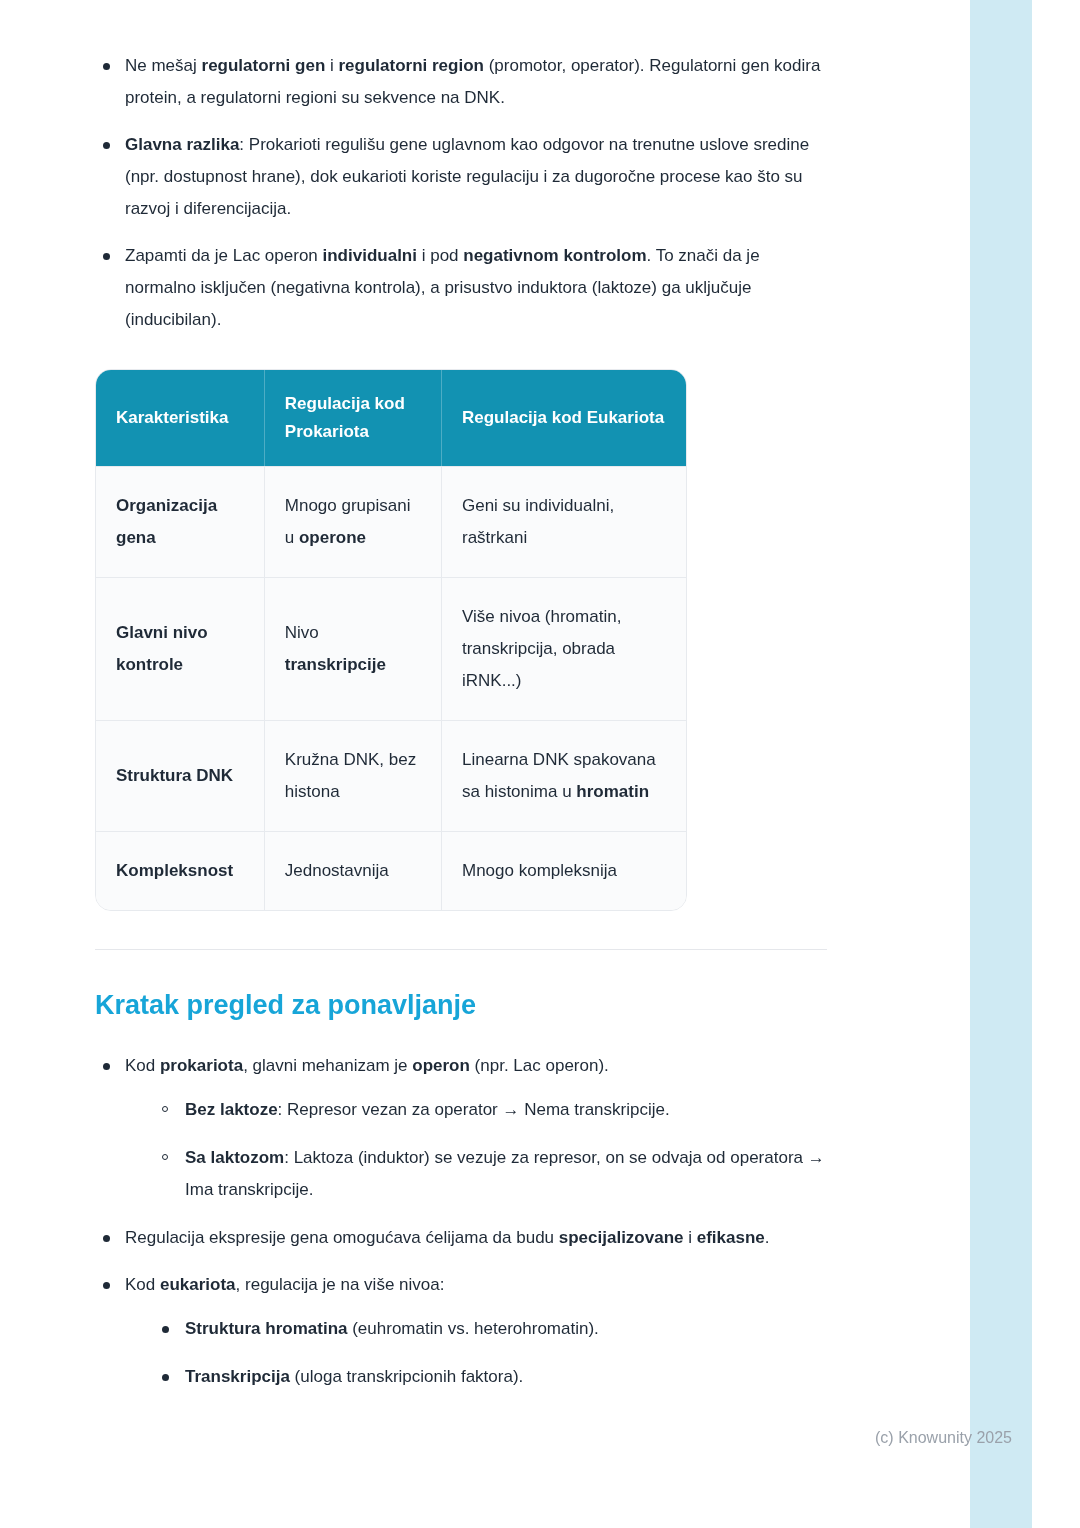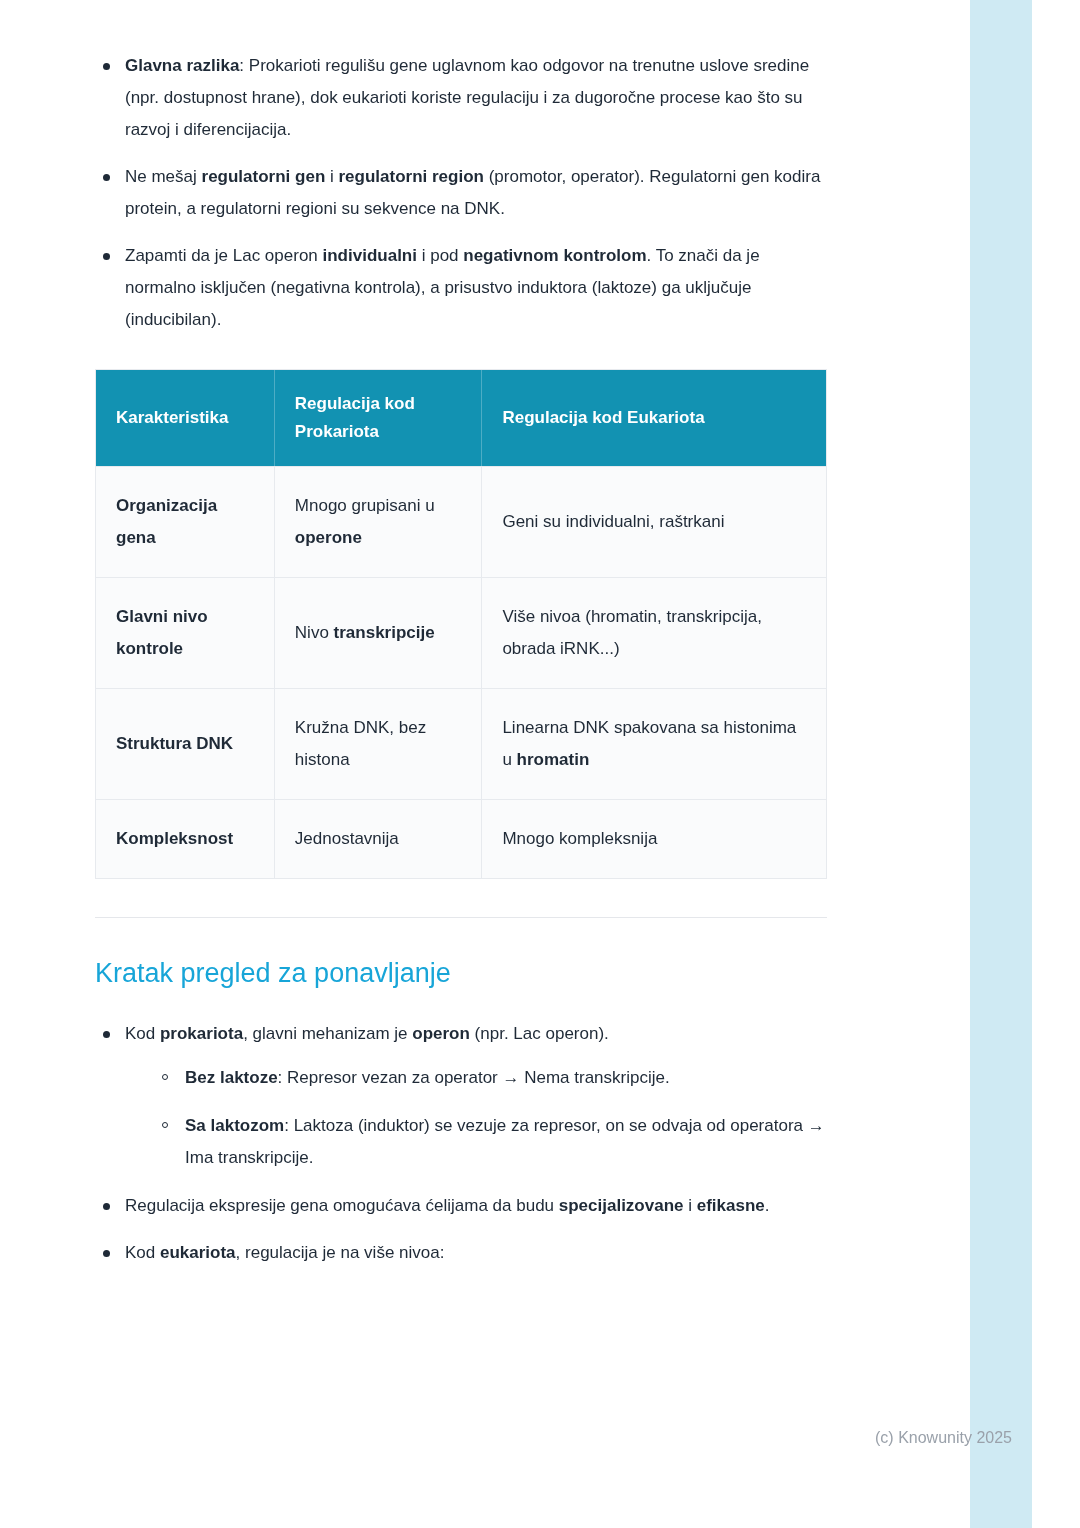--- a/index.html
+++ b/index.html
@@ -29,41 +29,41 @@
     position:relative;padding-left:30px;margin-bottom:15px;
     font-size:17px;line-height:32px;
   }
   .dot{
     position:absolute;left:8px;top:13px;width:7px;height:7px;border-radius:50%;
     background:var(--text);
   }
   strong{font-weight:700;}
   
   table{
-    width:732px;border-collapse:separate;border-spacing:0;margin-top:33px;
-    border:1px solid var(--border);border-radius:0;overflow:hidden;
+    width:592px;border-collapse:separate;border-spacing:0;margin-top:33px;
+    border:1px solid var(--border);border-radius:16px;overflow:hidden;
   }
   th{
     background:var(--table-header-bg);color:#ffffff;font-weight:700;
     font-size:17px;line-height:28px;text-align:left;vertical-align:middle;
     padding:20px 20px;
   }
   th + th{border-left:1px solid rgba(255,255,255,0.25);}
   td{
     background:var(--cell-bg);font-size:17px;line-height:32px;vertical-align:middle;
     padding:23px 20px;border-top:1px solid var(--border);
   }
   td + td{border-left:1px solid var(--border);}
   td.rowhead{font-weight:700;}
   
   .divider{
     border:none;height:1px;background:#e5e7eb;margin:38px 0 0 0;width:732px;
   }
   h2.section-heading{
-    margin:40px 0 30px 0;font-size:27px;line-height:30px;font-weight:400;
+    margin:40px 0 30px 0;font-size:27px;line-height:30px;font-weight:700;
     color:var(--accent-heading);
   }
   
   .sub{margin:8px 0 6px 32px;}
   .sub > li{
     position:relative;padding-left:28px;margin-top:12px;margin-bottom:16px;
     font-size:17px;line-height:32px;
   }
   .sub.circle > li .marker{
     position:absolute;left:5px;top:12px;width:6px;height:6px;border-radius:50%;
@@ -81,25 +81,25 @@
 </head>
 <body>
 
 <div class="stripe"></div>
 
 <div class="content">
 
   <ul class="bullets">
     <li>
       <span class="dot"></span>
-      <span><strong>Glavna razlika</strong><span>: Prokarioti regulišu gene uglavnom kao odgovor na trenutne uslove sredine (npr. dostupnost hrane), dok eukarioti koriste regulaciju i za dugoročne procese kao što su razvoj i diferencijacija.</span></span>
+      <span><span>Ne mešaj </span><strong>regulatorni gen</strong><span> i </span><strong>regulatorni region</strong><span> (promotor, operator). Regulatorni gen kodira protein, a regulatorni regioni su sekvence na DNK.</span></span>
     </li>
     <li>
       <span class="dot"></span>
-      <span><span>Ne mešaj </span><strong>regulatorni gen</strong><span> i </span><strong>regulatorni region</strong><span> (promotor, operator). Regulatorni gen kodira protein, a regulatorni regioni su sekvence na DNK.</span></span>
+      <span><strong>Glavna razlika</strong><span>: Prokarioti regulišu gene uglavnom kao odgovor na trenutne uslove sredine (npr. dostupnost hrane), dok eukarioti koriste regulaciju i za dugoročne procese kao što su razvoj i diferencijacija.</span></span>
     </li>
     <li>
       <span class="dot"></span>
       <span><span>Zapamti da je Lac operon </span><strong>individualni</strong><span> i pod </span><strong>negativnom kontrolom</strong><span>. To znači da je normalno isključen (negativna kontrola), a prisustvo induktora (laktoze) ga uključuje (inducibilan).</span></span>
     </li>
   </ul>
 
   <table>
     <colgroup>
       <col style="width:178px">
@@ -156,18 +156,28 @@
         </li>
       </ul>
     </li>
     <li>
       <span class="dot"></span>
       <span><span>Regulacija ekspresije gena omogućava ćelijama da budu </span><strong>specijalizovane</strong><span> i </span><strong>efikasne</strong><span>.</span></span>
     </li>
     <li>
       <span class="dot"></span>
       <span><span>Kod </span><strong>eukariota</strong><span>, regulacija je na više nivoa:</span></span>
+      <ul class="sub disc">
+        <li>
+          <span class="marker"></span>
+          <span><strong>Struktura hromatina</strong><span> (euhromatin vs. heterohromatin).</span></span>
+        </li>
+        <li>
+          <span class="marker"></span>
+          <span><strong>Transkripcija</strong><span> (uloga transkripcionih faktora).</span></span>
+        </li>
+      </ul>
     </li>
   </ul>
 
 </div>
 
 <div class="footer">(c) Knowunity 2025</div>
 
 </body></html>

